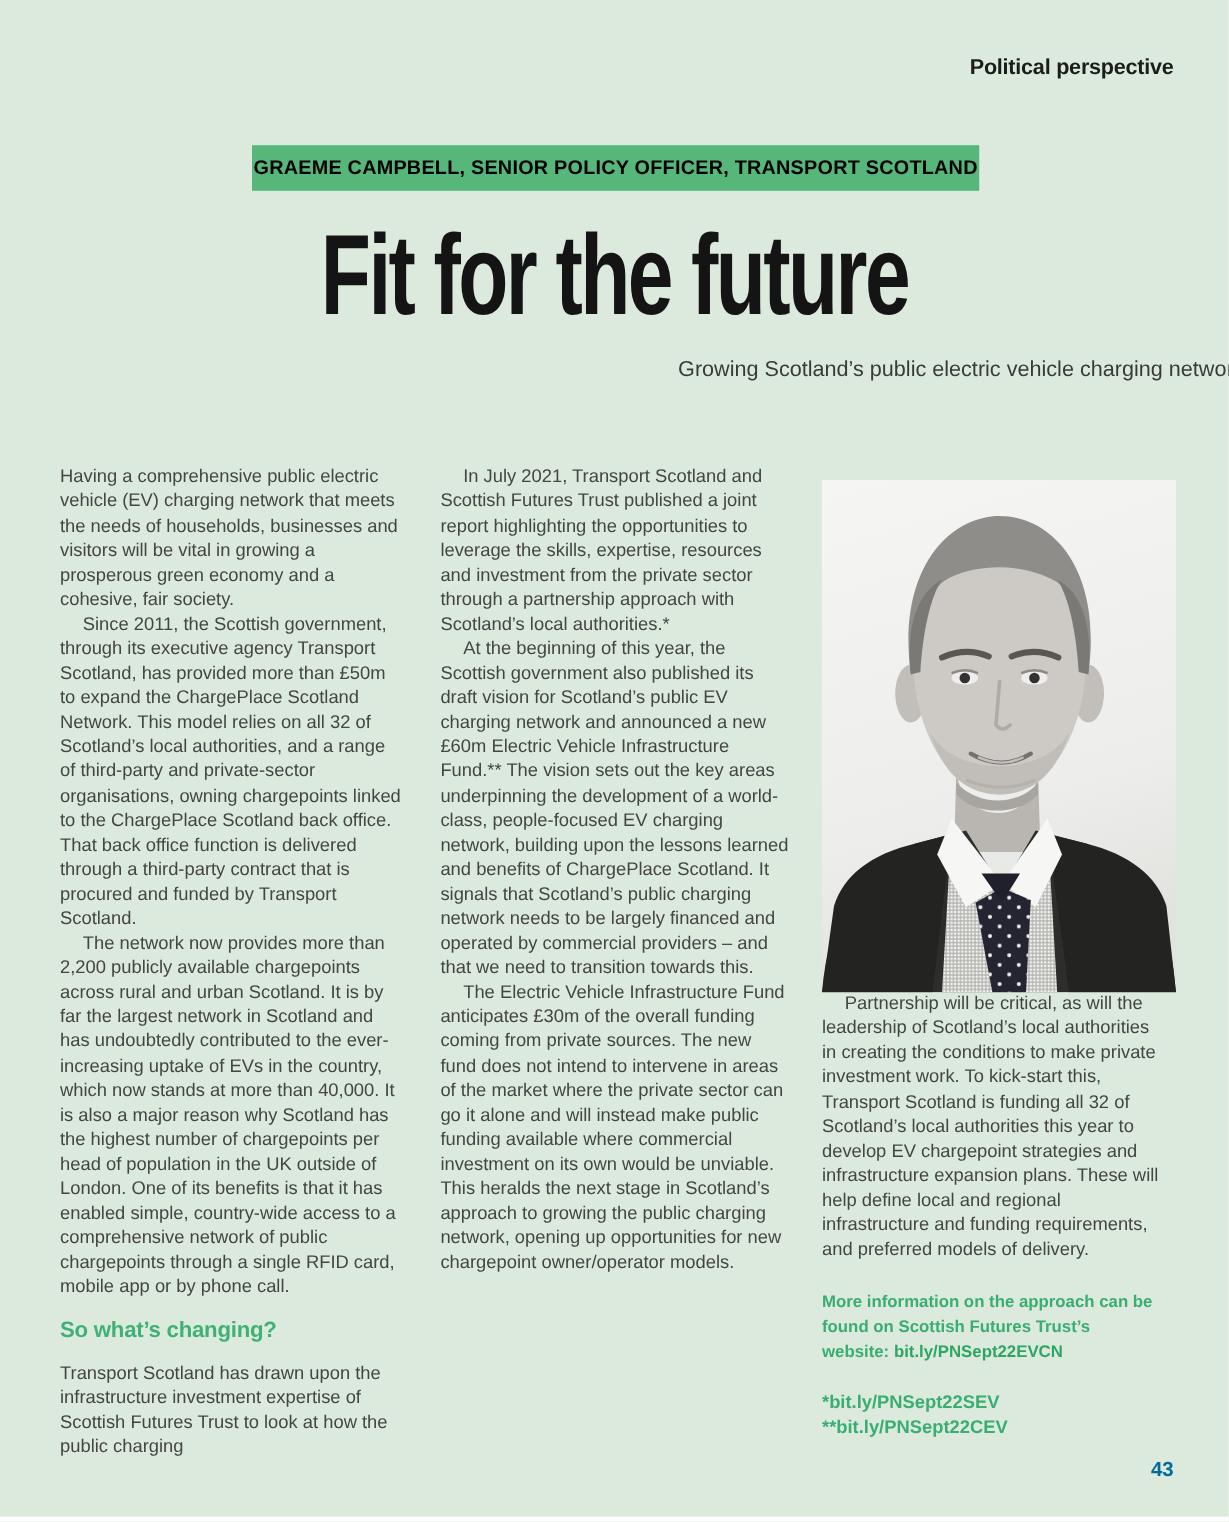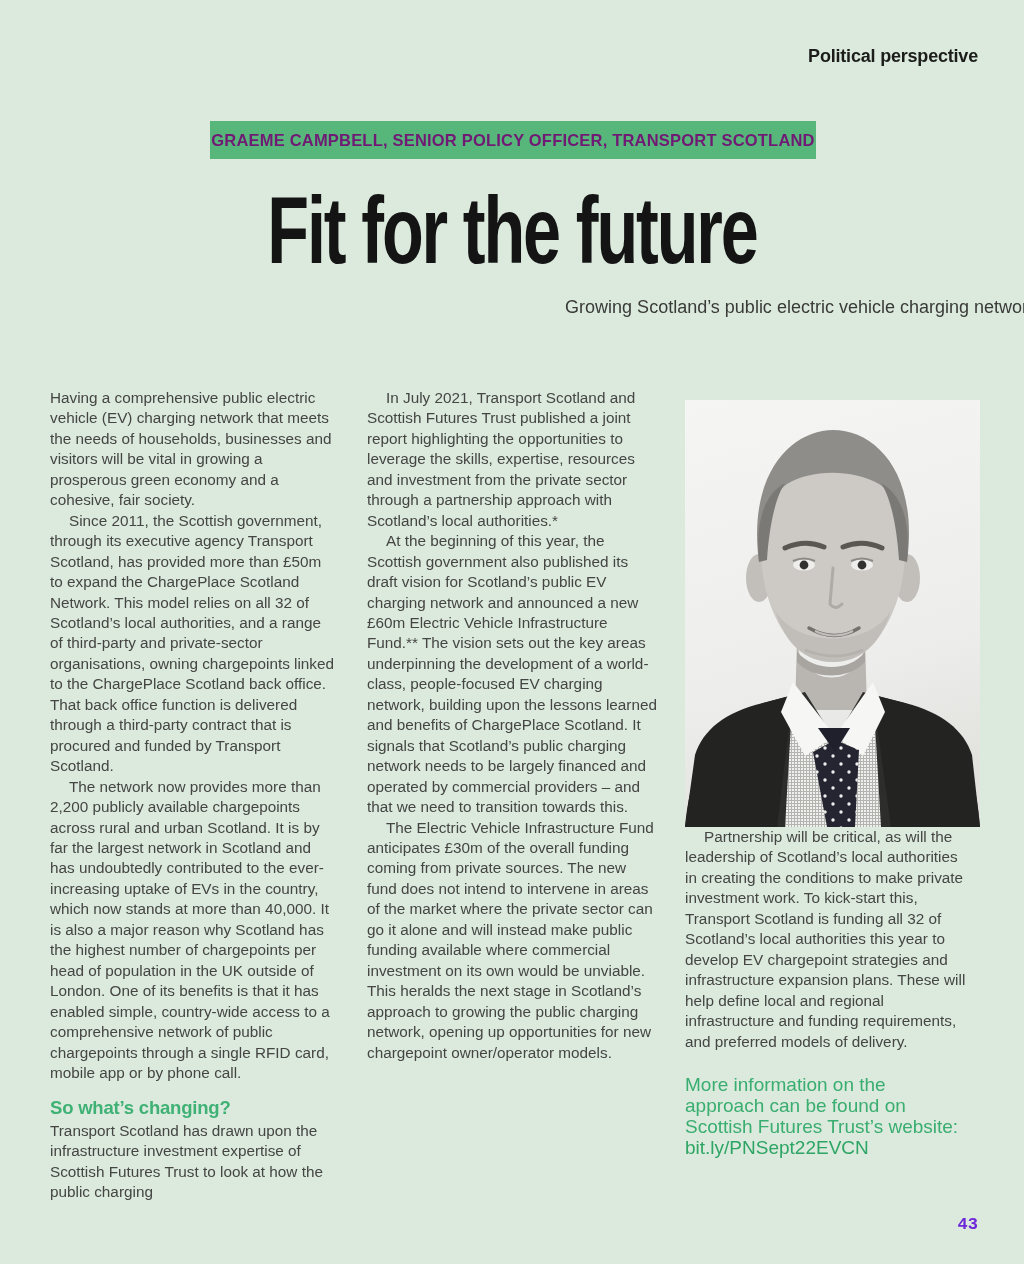--- a/index.html
+++ b/index.html
@@ -11,21 +11,21 @@
   }
   .kicker {
     position:absolute; top:46px; right:46px;
     font-size:18px; font-weight:bold; color:#1c1c1a; letter-spacing:-0.2px;
   }
   .banner {
     position:absolute; left:210px; top:121px; width:606px; height:38px;
     background:#57b77a; display:flex; align-items:center; justify-content:center;
   }
   .banner span {
-    color:#701a75; font-weight:bold; font-size:16.5px; letter-spacing:0.2px;
+    color:#000000; font-weight:bold; font-size:16.5px; letter-spacing:0.2px;
     white-space:nowrap;
   }
   .title {
     position:absolute; left:0; top:183px; width:1024px;
     text-align:center; color:#141414;
     font-size:95px; font-weight:bold; letter-spacing:-3px;
     transform:scaleX(0.72); transform-origin:50% 50%;
     white-space:nowrap; line-height:1;
   }
   .subtitle {
@@ -36,44 +36,44 @@
     position:absolute; top:388px;
     color:#454543; font-size:15.3px; line-height:20.45px;
   }
   .col1 { left:50px;  width:286px; }
   .col2 { left:367px; width:290px; }
   .col3 { left:685px; width:295px; top:400px; }
   .col p { margin:0; }
   .col p.ind { text-indent:19px; }
   .sec-heading {
     color:#3fb175; font-size:18.5px; font-weight:bold;
-    margin-top:15px; margin-bottom:2px; letter-spacing:-0.2px;
+    margin-top:15px; margin-bottom:16px; letter-spacing:-0.2px;
   }
   .photo {
     width:295px; height:427px; display:block; overflow:hidden;
   }
   .col3-text { margin-top:15px; width:282px; }
   .info {
     margin-top:22px; width:282px;
-    color:#3aad70; font-weight:normal; font-size:19px; line-height:21px;
+    color:#3aad70; font-weight:bold; font-size:14px; line-height:21px;
   }
   .info .link { color:#2ea564; }
   .footnotes {
     margin-top:21px;
     color:#3aad70; font-weight:bold; font-size:15.3px; line-height:21.5px;
   }
   .quote {
     position:absolute; left:50px; top:1117px; width:640px;
     font-family:"Liberation Serif", serif;
     color:#54b480; font-size:23px; font-weight:bold; line-height:26.5px;
     letter-spacing:0.2px;
   }
   .pagenum {
     position:absolute; right:46px; top:1215px;
-    color:#6d28d9; font-size:17px; font-weight:bold;font-family:Liberation Mono, monospace;
+    color:#0369a1; font-size:17px; font-weight:bold;
   }
 </style>
 </head>
 <body>
 
 <div class="page">
 
   <div class="kicker">Political perspective</div>
 
   <div class="banner">
@@ -161,18 +161,22 @@
         <path d="M130 231 Q150 240 168 231" stroke="#e3e1de" stroke-width="2" fill="none" opacity="0.7"></path>
 
         <path d="M120 250 Q150 262 178 250" stroke="#b1aeaa" stroke-width="2.5" fill="none" opacity="0.8"></path>
       </svg>
     </div>
     <p class="ind col3-text">Partnership will be critical, as will the leadership of Scotland’s local authorities in creating the conditions to make private investment work. To kick-start this, Transport Scotland is funding all 32 of Scotland’s local authorities this year to develop EV chargepoint strategies and infrastructure expansion plans. These will help define local and regional infrastructure and funding requirements, and preferred models of delivery.</p>
     <div class="info">
       <span>More information on the approach can be found on Scottish Futures Trust’s website:</span>
       <span class="link">bit.ly/PNSept22EVCN</span>
     </div>
+    <div class="footnotes">
+      <div>*bit.ly/PNSept22SEV</div>
+      <div>**bit.ly/PNSept22CEV</div>
+    </div>
   </div>
 
 
   <div class="pagenum">43</div>
 
 </div>
 
 </body></html>

